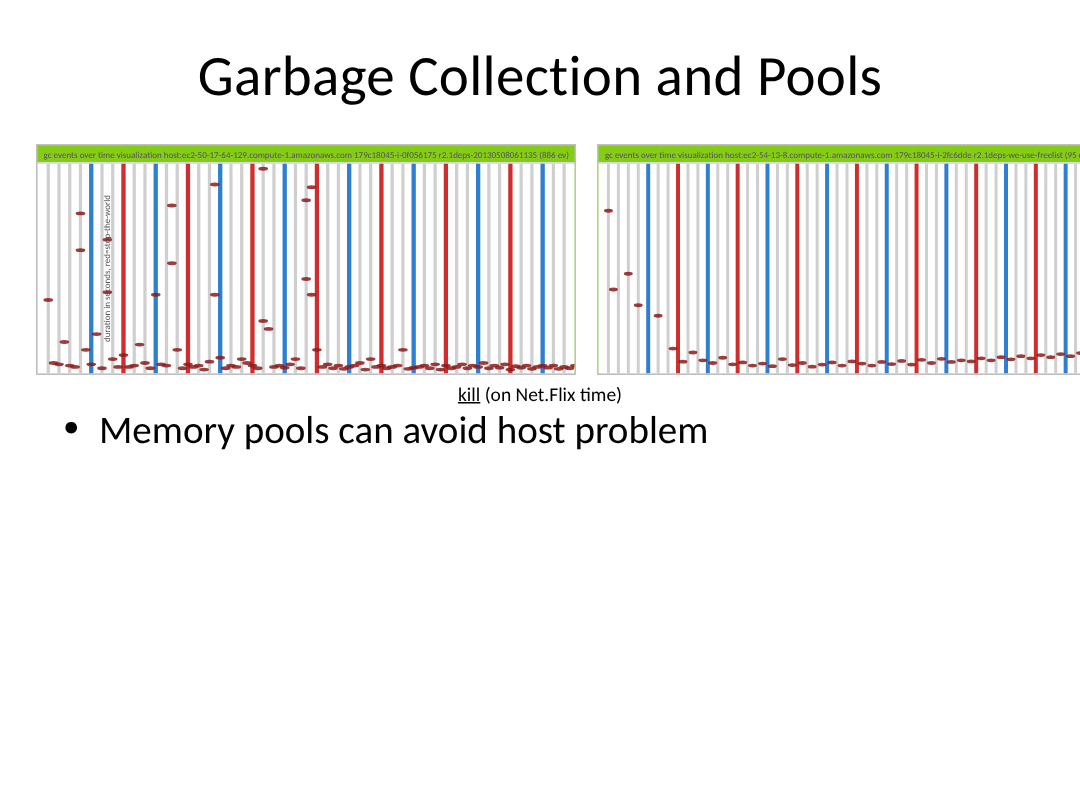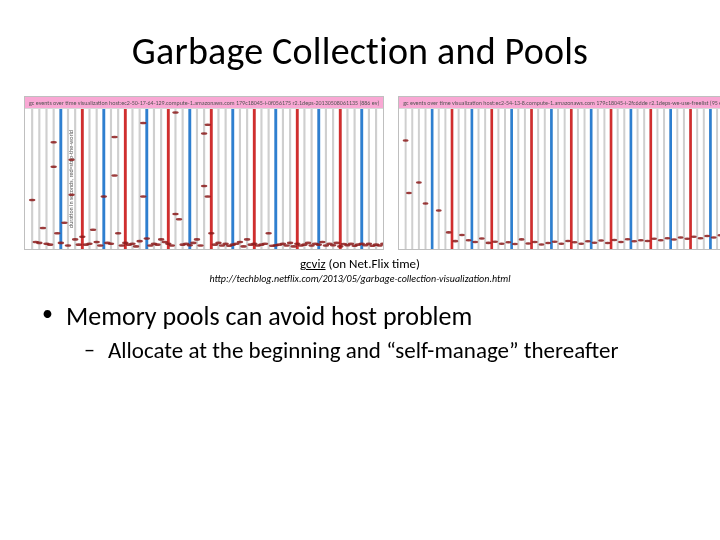--- a/index.html
+++ b/index.html
@@ -70,21 +70,21 @@
     gap: 14px;
     margin: 8px 0 2px -16px;
     width: calc(100% + 32px);
   }
   .chart {
     flex: 1 1 50%;
     box-sizing: border-box;
   }
   .chart-frame {
     border: 1px solid #bfbfbf;
-    background: #f9a8d4;
+    background: #84cc16;
     box-sizing: border-box;
   }
   .chart-header {
     font-size: 6px;
     color: #555;
     padding: 2px 4px 1px 4px;
     border-bottom: 1px solid #d9d9d9;
     white-space: nowrap;
     overflow: hidden;
   }
@@ -449,26 +449,22 @@
                 <circle cx="97" cy="90.25" r="0.9"></circle>
                 <circle cx="99" cy="91.25" r="0.9"></circle>
               </g>
             </svg>
         </div>
       </div>
     </div>
   </div>
 
   <div class="chart-caption">
-    <span class="u">gcviz</span><span> (on Net.Flix time)</span>
+    <span class="u">kill</span><span> (on Net.Flix time)</span>
   </div>
-  <div class="chart-link">http://techblog.netflix.com/2013/05/garbage-collection-visualization.html</div>
 
   <ul class="top">
     <li>
       <span>Memory pools can avoid host problem</span>
-      <ul class="sub">
-        <li>Allocate at the beginning and “self-manage” thereafter</li>
-      </ul>
     </li>
   </ul>
 
 </div>
 
 </body></html>

